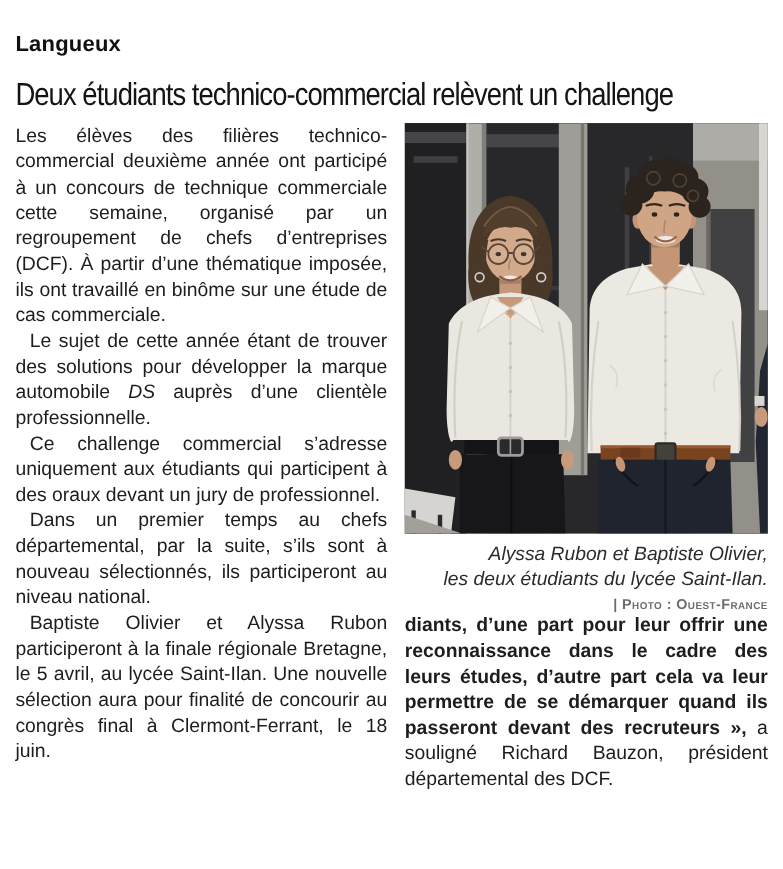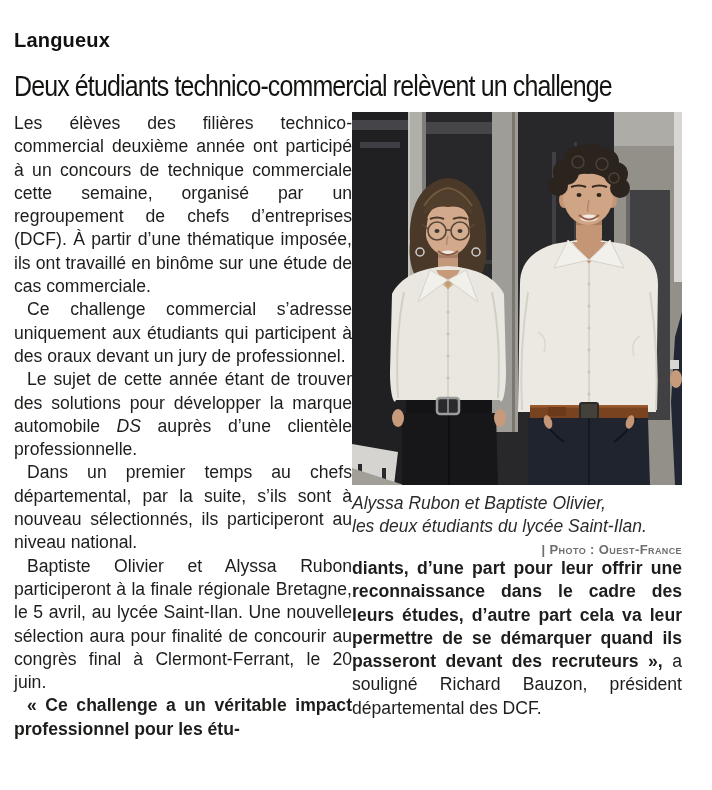--- a/index.html
+++ b/index.html
@@ -33,21 +33,21 @@
     font-weight: normal;
     letter-spacing: -1px;
     white-space: nowrap;
     transform: scaleX(0.86);
     transform-origin: 0 50%;
     color: #141412;
   }
   .columns {
     margin-top: 11px;
     display: flex;
-    gap: 0;
+    gap: 16px;
     align-items: flex-start;
   }
   .col-left  { width: 338px; }
   .col-right { width: 330px; }
   .col p {
     margin: 0;
     font-size: 17.6px;
     line-height: 23.3px;
     text-align: justify;
     hyphens: auto;
@@ -63,20 +63,21 @@
     height: 373px;
     line-height: 0;
     background: #232327;
   }
   .caption {
     margin-top: 7px;
     font-style: italic;
     font-size: 17.5px;
     line-height: 23px;
     color: #2b2b29;
+    text-align: right;
   }
   .credit {
     margin-top: 4px;
     text-align: right;
     font-size: 13px;
     line-height: 15px;
     font-variant: small-caps;
     letter-spacing: 0.4px;
     color: #6e6e6c;
     font-weight: bold;
@@ -89,25 +90,24 @@
 <div class="page">
 
   <div class="kicker">Langueux</div>
 
   <h1 class="title">Deux étudiants technico-commercial relèvent un challenge</h1>
 
   <div class="columns">
 
     <div class="col col-left" id="col-left">
         <p><span>Les élèves des filières technico-commercial deuxième année ont participé à un concours de technique commerciale cette semaine, organisé par un regroupement de chefs d’entreprises (DCF). À partir d’une thématique imposée, ils ont travaillé en binôme sur une étude de cas commerciale.</span></p>
+        <p class="indent"><span>Le sujet de cette année étant de trouver des solutions pour développer la marque automobile </span><span class="i">DS</span><span> auprès d’une clientèle professionnelle.</span></p>
         <p class="indent"><span>Ce challenge commercial s’adresse uniquement aux étudiants qui participent à des oraux devant un jury de professionnel.</span></p>
-        <p class="indent"><span>Le sujet de cette année étant de trouver des solutions pour développer la marque automobile </span><span class="i">DS</span><span> auprès d’une clientèle professionnelle.</span></p>
         <p class="indent"><span>Dans un premier temps au chefs départemental, par la suite, s’ils sont à nouveau sélectionnés, ils participeront au niveau national.</span></p>
-        <p class="indent"><span>Baptiste Olivier et Alyssa Rubon participeront à la finale régionale Bretagne, le 5 avril, au lycée Saint-Ilan. Une nouvelle sélection aura pour finalité de concourir au congrès final à Clermont-Ferrant, le 20 juin.</span></p>
-        <p class="indent"><span class="b">« Ce challenge a un véritable impact professionnel pour les étu-</span></p>
+        <p class="indent"><span>Baptiste Olivier et Alyssa Rubon participeront à la finale régionale Bretagne, le 5 avril, au lycée Saint-Ilan. Une nouvelle sélection aura pour finalité de concourir au congrès final à Clermont-Ferrant, le 18 juin.</span></p>
       </div>
 
     <div class="col col-right">
 
       <figure>
         <div class="photo">
           
           <svg width="330" height="373" viewBox="0 0 330 373" preserveAspectRatio="none" xmlns="http://www.w3.org/2000/svg">
 
             <rect x="0" y="0" width="330" height="373" fill="#28282b"></rect>

